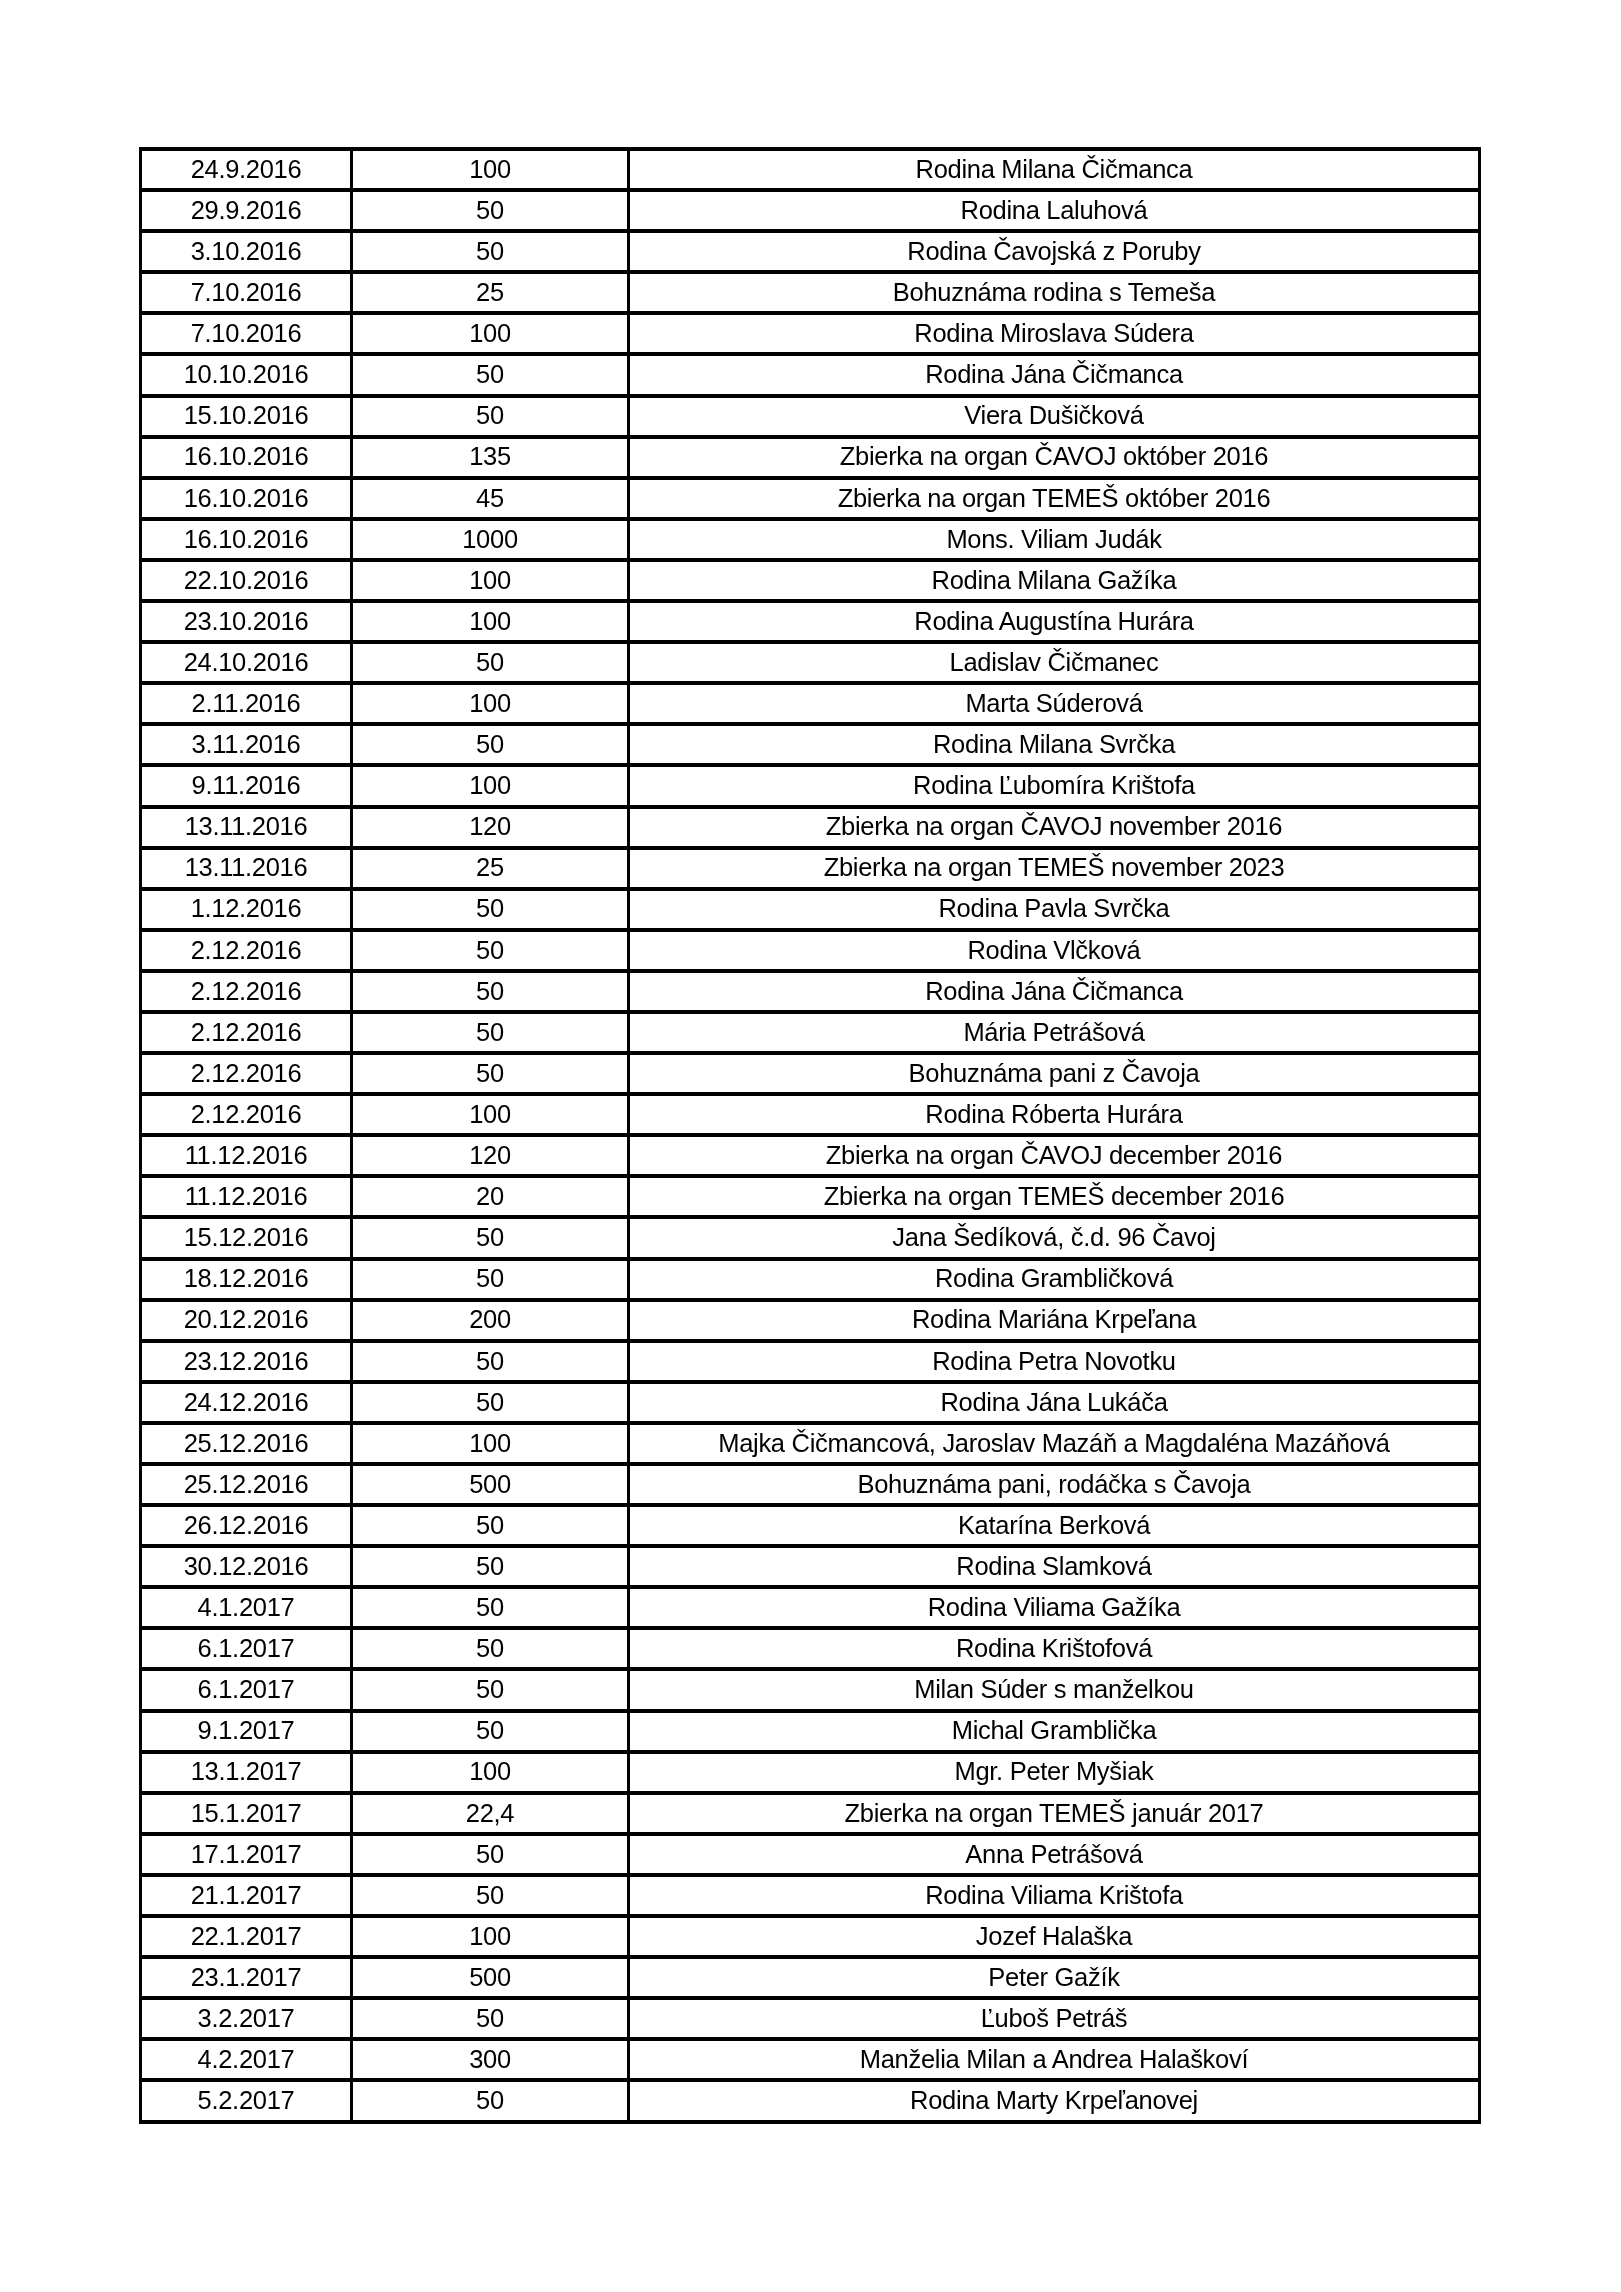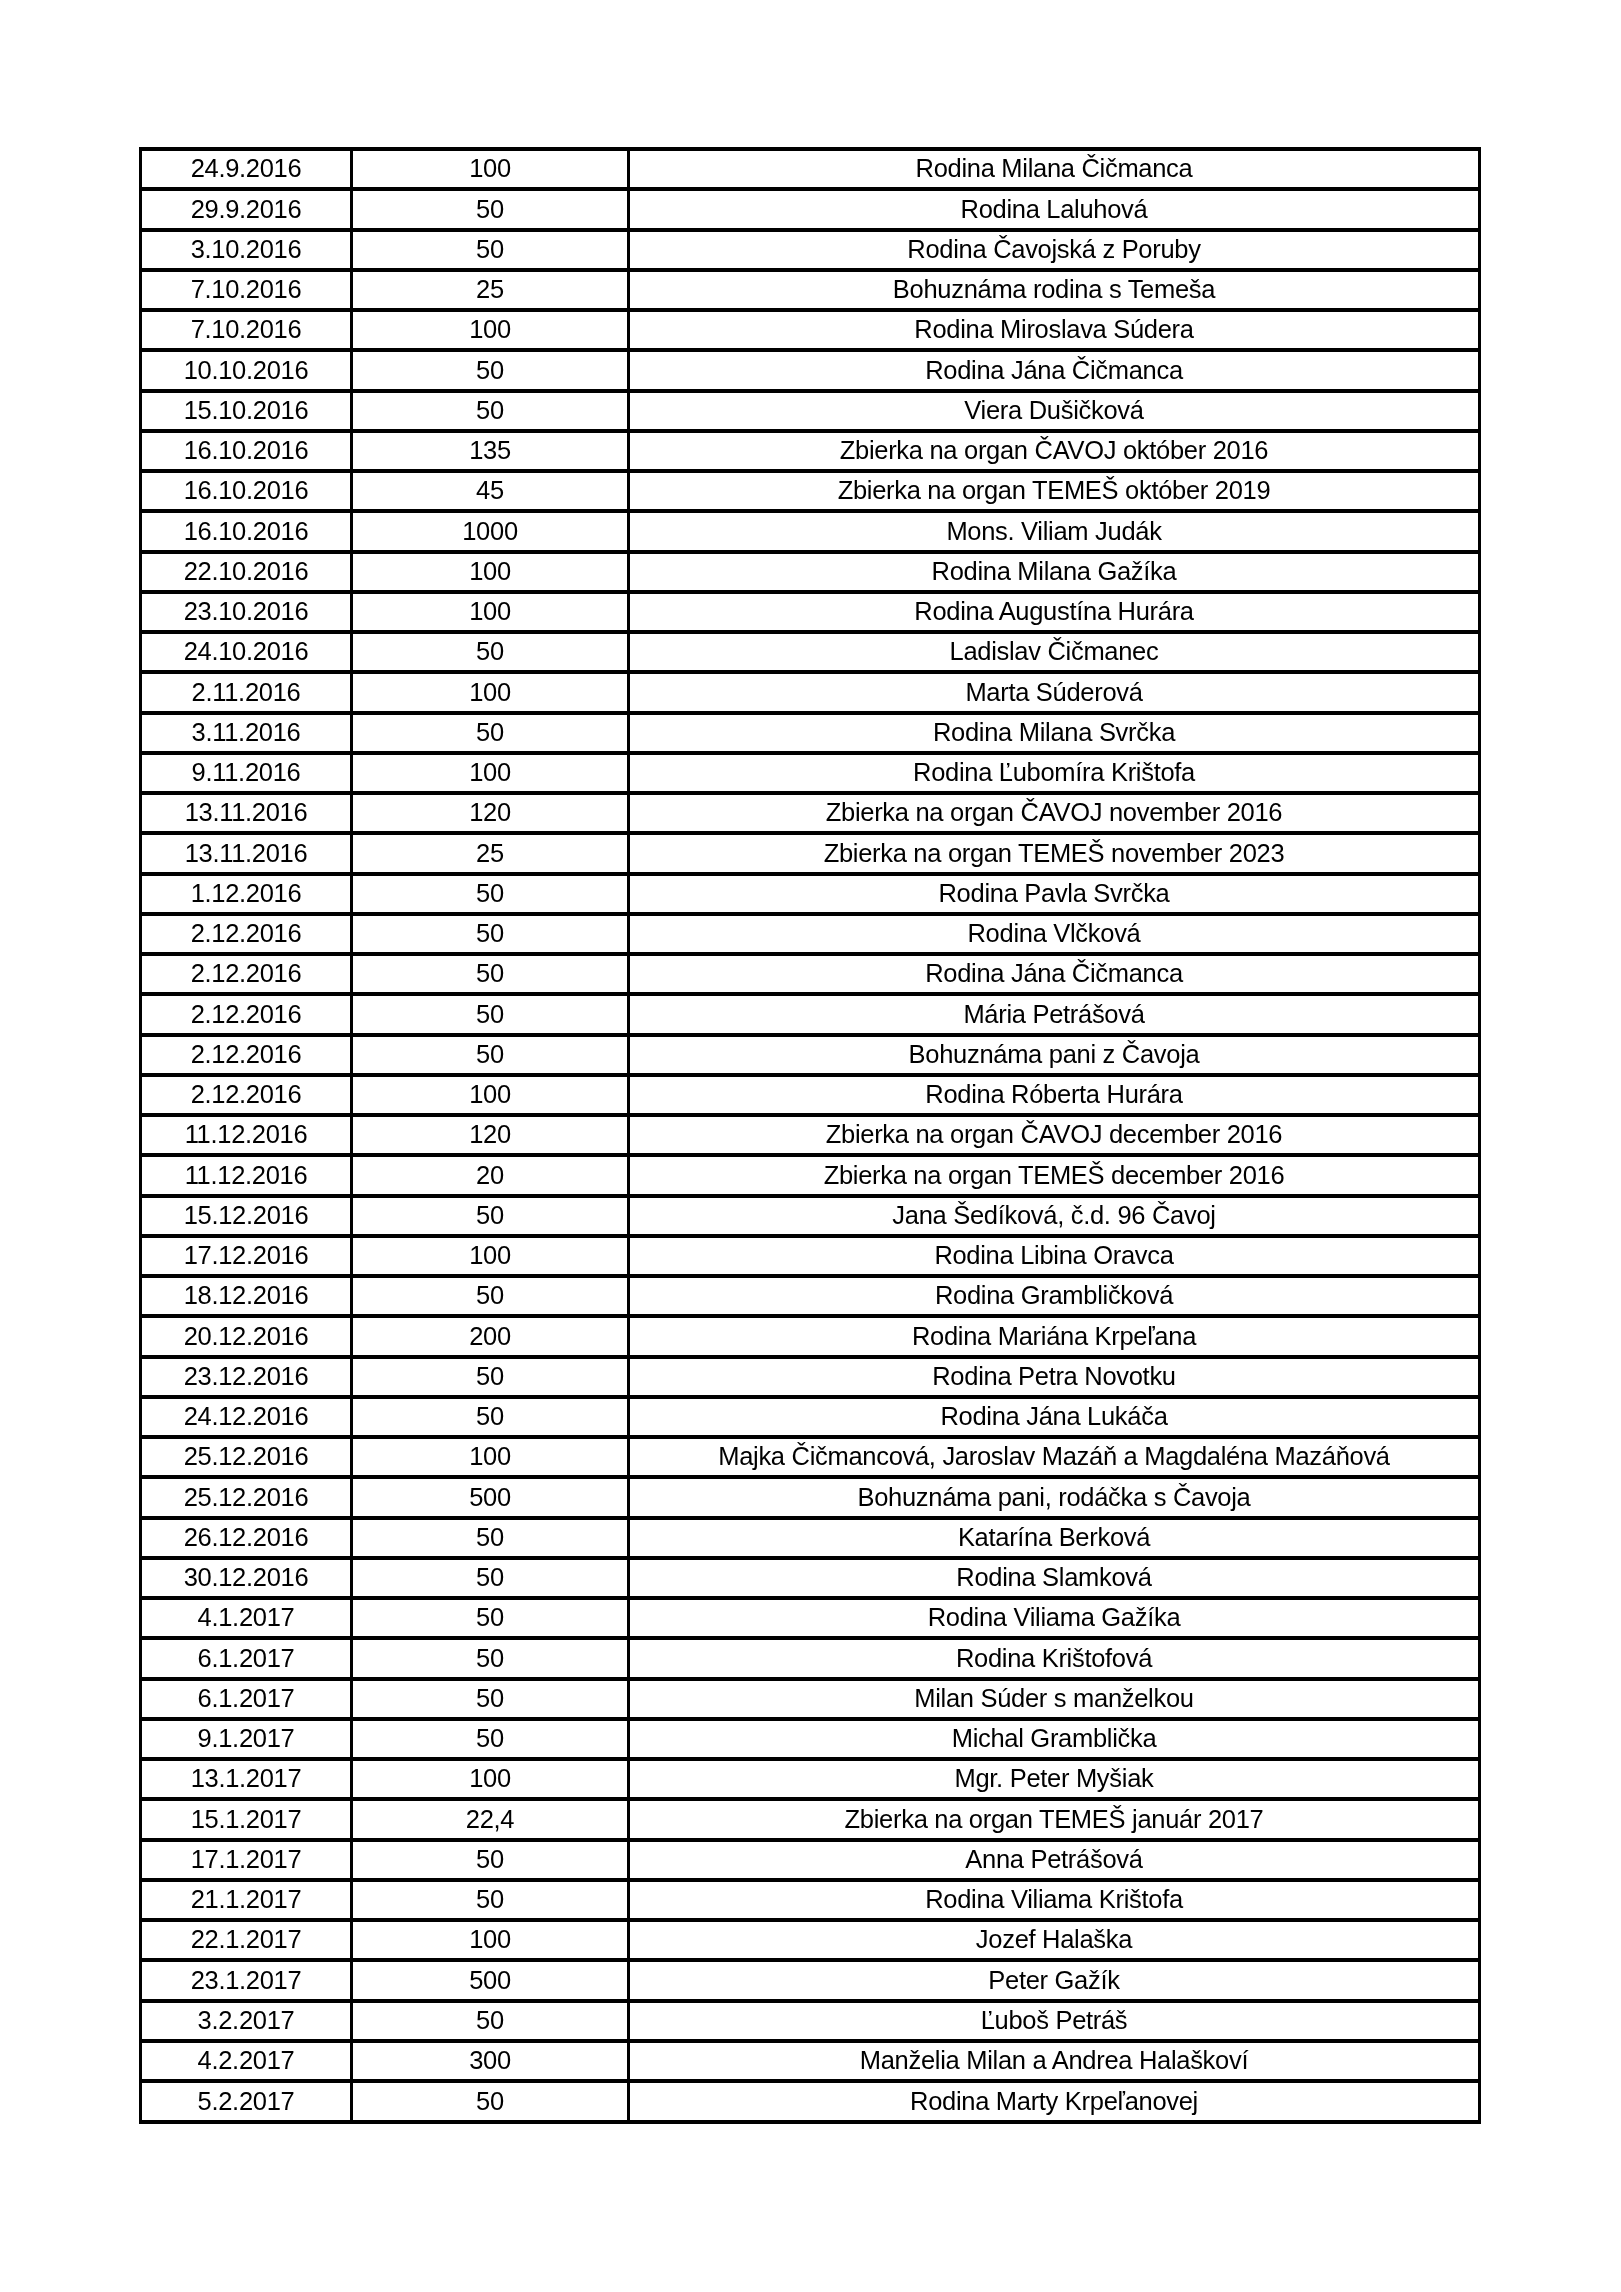--- a/index.html
+++ b/index.html
@@ -106,21 +106,21 @@
 
   <tr>
     <td>16.10.2016</td>
     <td>135</td>
     <td>Zbierka na organ ČAVOJ október 2016</td>
   </tr>
 
   <tr>
     <td>16.10.2016</td>
     <td>45</td>
-    <td>Zbierka na organ TEMEŠ október 2019</td>
+    <td>Zbierka na organ TEMEŠ október 2016</td>
   </tr>
 
   <tr>
     <td>16.10.2016</td>
     <td>1000</td>
     <td>Mons. Viliam Judák</td>
   </tr>
 
   <tr>
     <td>22.10.2016</td>
@@ -217,25 +217,20 @@
     <td>20</td>
     <td>Zbierka na organ TEMEŠ december 2016</td>
   </tr>
 
   <tr>
     <td>15.12.2016</td>
     <td>50</td>
     <td>Jana Šedíková, č.d. 96 Čavoj</td>
   </tr>
 
-  <tr>
-    <td>17.12.2016</td>
-    <td>100</td>
-    <td>Rodina Libina Oravca</td>
-  </tr>
 
   <tr>
     <td>18.12.2016</td>
     <td>50</td>
     <td>Rodina Grambličková</td>
   </tr>
 
   <tr>
     <td>20.12.2016</td>
     <td>200</td>

